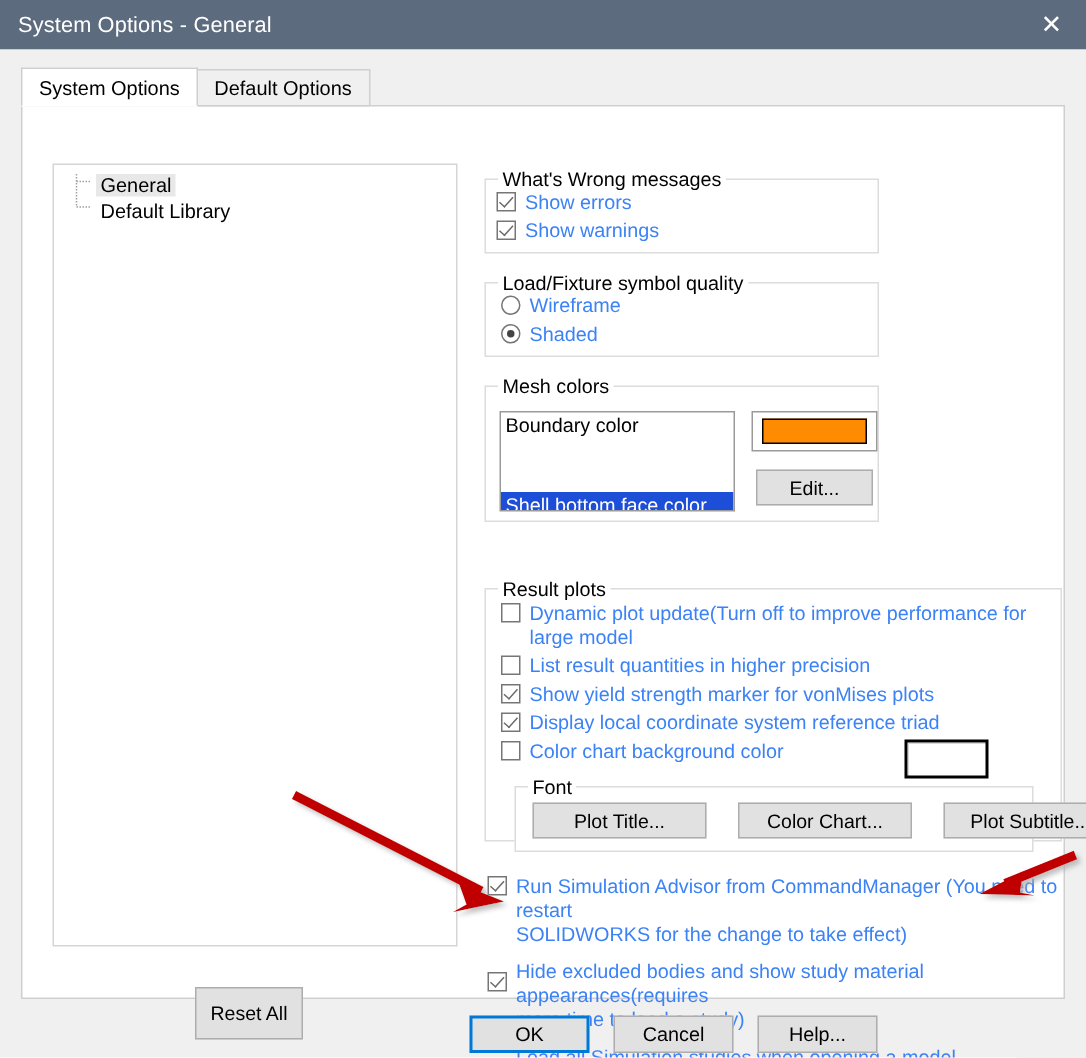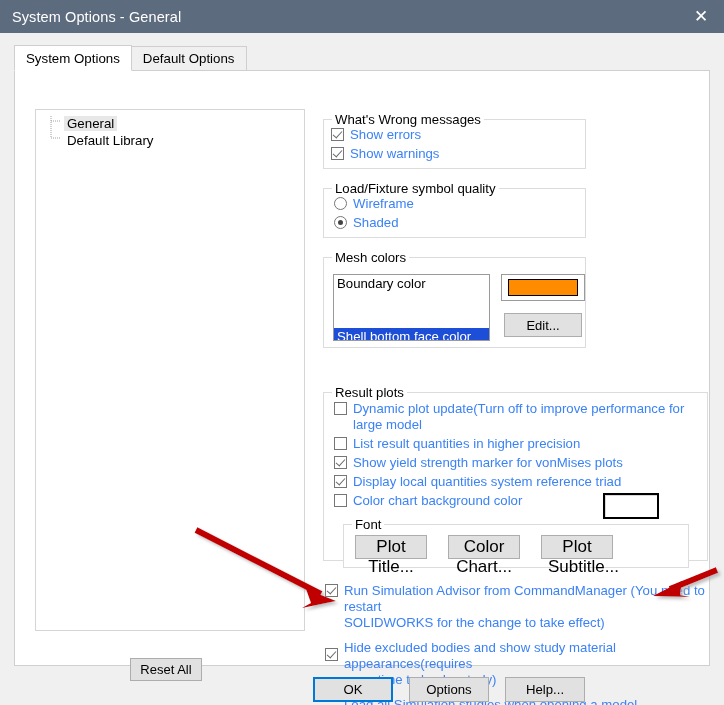--- a/index.html
+++ b/index.html
@@ -109,21 +109,21 @@
     position: absolute;
     left: 14px; top: 6px;
     width: 14px; height: 28px;
     pointer-events: none;
   }
 
   
   .reset-btn {
     position: absolute;
     left: 115px; top: 587px;
-    width: 72px; height: 23px;
+    width: 72px; height: 35px;
     background: #e1e1e1;
     border: 1px solid #adadad;
     font-size: 13px;
     font-family: "Liberation Sans", sans-serif;
     color: #000;
     cursor: default;
   }
 
   
   .group {
@@ -239,24 +239,24 @@
   .white-box {
     position: absolute;
     width: 56px; height: 26px;
     background: #ffffff;
     border: 2px solid #000000;
     box-shadow: 1px 1px 0 #d8d8d8 inset;
   }
 
   
   .fbtn {
-    width: 72px; height: 24px;
+    width: 116px; height: 24px;
     background: #e1e1e1;
     border: 1px solid #adadad;
-    font-size: 17px;
+    font-size: 13px;
     font-family: "Liberation Sans", sans-serif;
     color: #000;
     cursor: default;
   }
 
   
   .footer-btn {
     position: absolute;
     width: 80px; height: 25px;
     background: #e1e1e1;
@@ -373,21 +373,21 @@
           <div class="row" style="margin-bottom:3px;">
             <span class="cbx"></span>
             <span class="txt">List result quantities in higher precision</span>
           </div>
           <div class="row" style="margin-bottom:3px;">
             <span class="cbx checked"></span>
             <span class="txt">Show yield strength marker for vonMises plots</span>
           </div>
           <div class="row" style="margin-bottom:3px;">
             <span class="cbx checked"></span>
-            <span class="txt">Display local quantities system reference triad</span>
+            <span class="txt">Display local coordinate system reference triad</span>
           </div>
           <div class="row">
             <span class="cbx"></span>
             <span class="txt">Color chart background color</span>
           </div>
         </div>
 
         <div class="white-box" id="bg-color-box" style="left: 279px; top: 100px; background: rgb(255, 255, 255);"></div>
 
         <div class="group" style="left:19px; top:131px; width:346px; height:44px; background:#ffffff;">
@@ -415,21 +415,21 @@
           <span class="cbx checked" style="margin-top:8px;"></span>
           <span class="txt">Load all Simulation studies when opening a model.
      (requires more time to open a model)</span>
         </div>
 
       </div>
 
     </div>
 
     <button class="footer-btn primary" style="left:313px; top:644px;">OK</button>
-    <button class="footer-btn" style="left:409px; top:644px;">Options</button>
+    <button class="footer-btn" style="left:409px; top:644px;">Cancel</button>
     <button class="footer-btn" style="left:505px; top:644px;">Help...</button>
 
   </div>
 
   <svg class="arrows" viewBox="0 0 724 705">
     <defs>
       <filter id="shadow" x="-30%" y="-30%" width="180%" height="180%">
         <feDropShadow dx="2.5" dy="2.5" stdDeviation="1.8" flood-color="#aaaaaa" flood-opacity="0.75"></feDropShadow>
       </filter>
     </defs>

